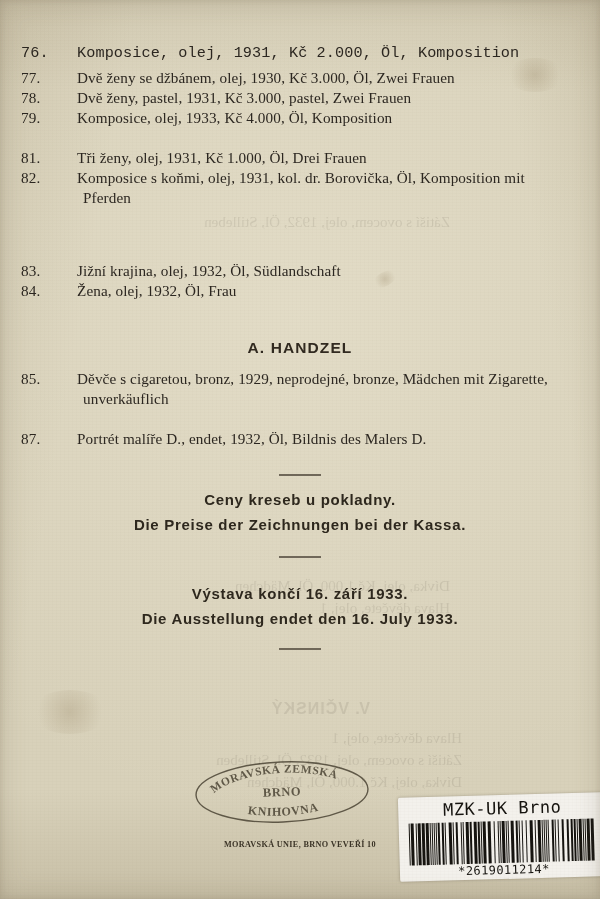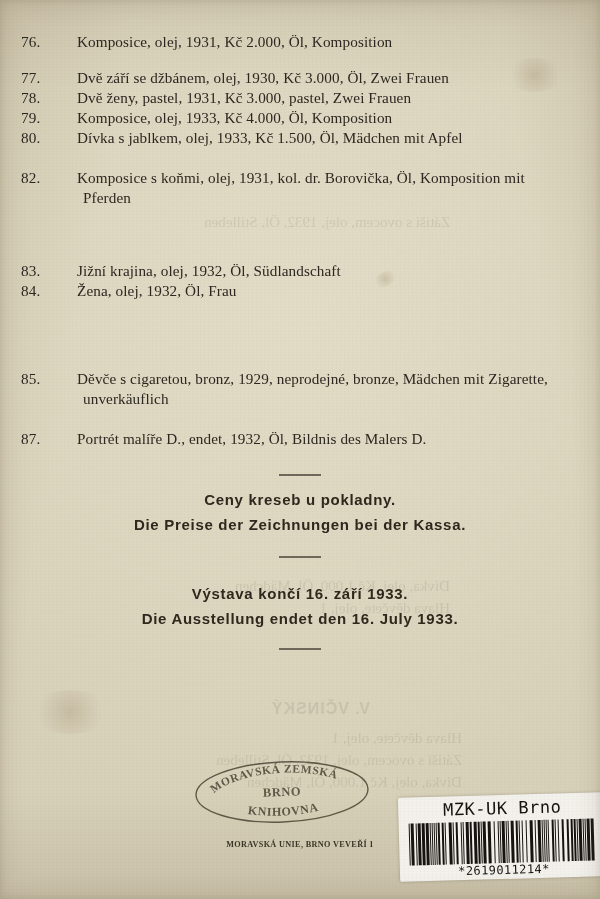--- a/index.html
+++ b/index.html
@@ -234,46 +234,47 @@
     <div class="bleed-line" style="left:138px; top:730px;">Hlava děvčete, olej, 1</div>
     <div class="bleed-line" style="left:138px; top:752px;">Zátiší s ovocem, olej, 1932, Öl, Stilleben</div>
     <div class="bleed-line" style="left:138px; top:774px;">Dívka, olej, Kč 1.000, Öl, Mädchen</div>
     <div class="bleed-line" style="left:150px; top:214px;">Zátiší s ovocem, olej, 1932, Öl, Stilleben</div>
     <div class="bleed-line" style="left:150px; top:578px;">Dívka, olej, Kč 1.000, Öl, Mädchen</div>
     <div class="bleed-line" style="left:150px; top:600px;">Hlava děvčete, olej, 1</div>
   </div>
 
   <div id="content">
 
-    <div class="entry" style="top:32px;">
+    <div class="entry" style="top:44px;font-family:Liberation Mono, monospace;">
       <span class="num">76.</span><span>Komposice, olej, 1931, Kč 2.000, Öl, Komposition</span>
     </div>
     <div class="entry" style="top:68px;">
-      <span class="num">77.</span><span>Dvě září se džbánem, olej, 1930, Kč 3.000, Öl, Zwei Frauen</span>
+      <span class="num">77.</span><span>Dvě ženy se džbánem, olej, 1930, Kč 3.000, Öl, Zwei Frauen</span>
     </div>
     <div class="entry" style="top:88px;">
       <span class="num">78.</span><span>Dvě ženy, pastel, 1931, Kč 3.000, pastel, Zwei Frauen</span>
     </div>
     <div class="entry" style="top:108px;">
       <span class="num">79.</span><span>Komposice, olej, 1933, Kč 4.000, Öl, Komposition</span>
     </div>
-    <div class="entry" style="top:128px;">
-      <span class="num">80.</span><span>Dívka s jablkem, olej, 1933, Kč 1.500, Öl, Mädchen mit Apfel</span>
+    <div class="entry" style="top:148px;">
+      <span class="num">81.</span><span>Tři ženy, olej, 1931, Kč 1.000, Öl, Drei Frauen</span>
     </div>
     <div class="entry" style="top:168px; right:26px;">
       <span class="num">82.</span><span>Komposice s koňmi, olej, 1931, kol. dr. Borovička, Öl, Komposition mit Pferden</span>
     </div>
 
     <div class="entry" style="top:261px;">
       <span class="num">83.</span><span>Jižní krajina, olej, 1932, Öl, Südlandschaft</span>
     </div>
     <div class="entry" style="top:281px;">
       <span class="num">84.</span><span>Žena, olej, 1932, Öl, Frau</span>
     </div>
 
+    <div class="section-head" style="top:339px;">A. HANDZEL</div>
     <div class="entry" style="top:369px; right:40px;">
       <span class="num">85.</span><span>Děvče s cigaretou, bronz, 1929, neprodejné, bronze, Mädchen mit Zigarette, unverkäuflich</span>
     </div>
     <div class="entry" style="top:429px;">
       <span class="num">87.</span><span>Portrét malíře D., endet, 1932, Öl, Bildnis des Malers D.</span>
     </div>
 
     <div class="rule" style="top:474px;"></div>
     <div class="notice" style="top:516px;">Die Preise der Zeichnungen bei der Kassa.</div>
     <div class="notice" style="top:491px;">Ceny kreseb u pokladny.</div>
@@ -291,21 +292,21 @@
           <textPath href="#arc-top" startOffset="46%" text-anchor="middle">MORAVSKÁ ZEMSKÁ</textPath>
         </text>
         <text x="89" y="36" font-size="12.5" text-anchor="middle">BRNO</text>
         <path id="arc-bot" d="M 20 38 A 72 26 0 0 0 158 36" fill="none" stroke="none"></path>
         <text font-size="12">
           <textPath href="#arc-bot" startOffset="50%" text-anchor="middle">KNIHOVNA</textPath>
         </text>
       </svg>
     </div>
 
-    <div id="imprint">MORAVSKÁ UNIE, BRNO VEVEŘÍ 1</div>
+    <div id="imprint">MORAVSKÁ UNIE, BRNO VEVEŘÍ 10</div>
 
     <div id="barcode-label">
       <div id="barcode-title">MZK-UK Brno</div>
       <div id="barcode-bars">
           <span style="width: 1px; flex: 0 0 1px;"></span>
           <span class="sp" style="width: 1px; flex: 0 0 1px;"></span>
           <span style="width: 3px; flex: 0 0 3px;"></span>
           <span class="sp" style="width: 2px; flex: 0 0 2px;"></span>
           <span style="width: 1px; flex: 0 0 1px;"></span>
           <span class="sp" style="width: 1px; flex: 0 0 1px;"></span>

